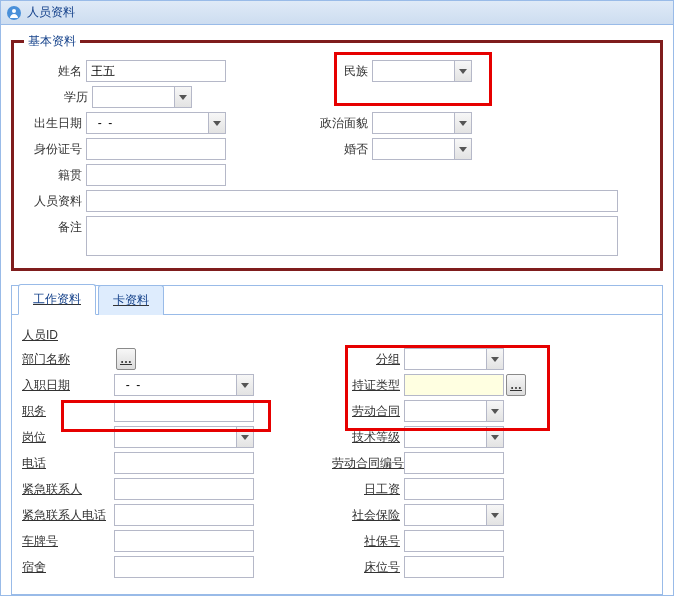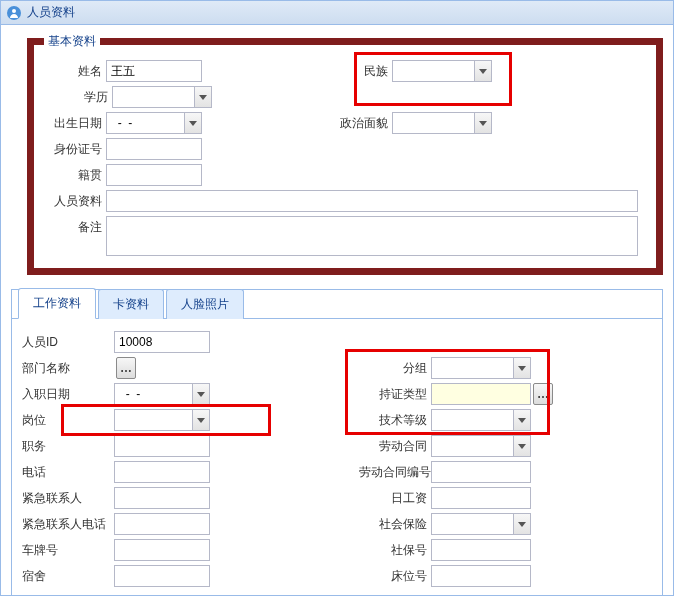--- a/index.html
+++ b/index.html
@@ -24,24 +24,23 @@
   }
   .titlebar .user-icon {
     width: 14px; height: 14px; border-radius: 50%;
     background: #4a90d9;
     display: inline-flex; align-items:center; justify-content:center;
     margin-right: 6px; color:#fff; font-size:10px; line-height:1;
   }
   .panel-body { padding: 8px 10px 0 10px; }
 
   fieldset.group {
-    border: 7px solid #7f1d1d;
+    border: 3px solid #7f1d1d;
     padding: 10px 10px 8px 10px;
     position: relative;
-    margin-left: 16px;
   }
   fieldset.group > legend {
     padding: 0 4px;
     color: #15428b;
     font-size: 12px;
     background: #fff;
   }
 
   .row { display: flex; margin-bottom: 4px; }
   .col { display: flex; align-items: center; }
@@ -58,21 +57,21 @@
 
   .ctrl { position: relative; display:flex; align-items:center; }
   .txt {
     height: 22px;
     border: 1px solid #b5b8c8;
     background: #fff;
     padding: 0 4px;
     font-size: 12px;
     font-family: inherit;
   }
-  .txt.w120 { width: 96px; }
+  .txt.w120 { width: 140px; }
   .txt.w100 { width: 100px; }
   .txt.readonly { background: #ffffe1; }
 
   .combo {
     position: relative;
     display: inline-block;
   }
   .combo .txt { padding-right: 18px; }
   .combo .trig {
     position: absolute;
@@ -107,21 +106,21 @@
     position: absolute;
     border: 3px solid #e60000;
     pointer-events: none;
     z-index: 10;
   }
 
   .longtxt { width: 532px; height:22px; border:1px solid #b5b8c8; padding:0 4px; font-size:12px; }
   .memo { width: 532px; height: 40px; border:1px solid #b5b8c8; padding:2px 4px; font-size:12px; resize:none; font-family:inherit; }
 
   
-  .tabs-wrap { margin-top: 14px; border:1px solid #99bbe8; border-top:none; position:relative; height: 310px; }
+  .tabs-wrap { margin-top: 14px; border:1px solid #99bbe8; border-top:none; position:relative; height: 310px; text-decoration: underline; }
   .tab-strip {
     display:flex;
     background:#fff;
     border-top:1px solid #99bbe8;
     border-bottom:1px solid #99bbe8;
     height: 30px;
     align-items: end;
     padding-left: 6px;
   }
   .tab {
@@ -139,21 +138,21 @@
   .tab.active {
     background: #fff;
     border-bottom: 1px solid #fff;
   }
   .tab-body { padding: 12px 10px; position: relative; }
 
   .row2 { display:flex; margin-bottom:4px; }
   .col2l { display:flex; align-items:center; width: 280px; }
   .col2r { display:flex; align-items:center; width: 300px; margin-left: 30px; }
   .lbl2 { width: 92px; text-align:left; padding-right:4px; white-space:nowrap; }
-  .lbl2r { width: 72px; text-align:right; padding-right:4px; white-space:nowrap;margin-left:27px; }
+  .lbl2r { width: 72px; text-align:right; padding-right:4px; white-space:nowrap; }
 
 </style>
 </head>
 <body>
 
 <div class="titlebar">
   <span class="user-icon">
     <svg width="10" height="10" viewBox="0 0 10 10">
         <circle cx="5" cy="3" r="2" fill="#fff"></circle>
         <path d="M1 10c0-2.2 1.8-4 4-4s4 1.8 4 4" fill="#fff"></path>
@@ -212,20 +211,27 @@
       </div>
     </div>
 
     <div class="row">
       <div class="col left">
         <span class="lbl">身份证号</span>
         <div class="ctrl">
             <input class="txt w120" style="">
           </div>
       </div>
+      <div class="col right">
+        <span class="lbl">婚否</span>
+        <div class="ctrl combo">
+          <input class="txt w100" style="">
+          <span class="trig"></span>
+        </div>
+      </div>
     </div>
 
     <div class="row">
       <div class="col left">
         <span class="lbl">籍贯</span>
         <div class="ctrl">
             <input class="txt w120" style="">
           </div>
       </div>
     </div>
@@ -242,33 +248,31 @@
         <span class="lbl" style="padding-top:3px;">备注</span>
         <textarea class="memo" style=""></textarea>
       </div>
     </div>
   </fieldset>
 
   <div class="tabs-wrap">
     <div class="tab-strip">
       <div class="tab active">工作资料</div>
       <div class="tab">卡资料</div>
-      <div class="tab">人脸照片</div>
     </div>
 
     <div class="tab-body" style="position:relative;">
 
       <div class="hl-red" style="left:49px; top:85px; width:210px; height:32px;"></div>
 
       <div class="hl-red" style="left:333px; top:30px; width:205px; height:86px;"></div>
 
       <div class="row2">
         <div class="col2l">
           <span class="lbl2">人员ID</span>
-          <input class="txt w120" value="10008" style="">
         </div>
       </div>
 
       <div class="row2">
         <div class="col2l">
           <span class="lbl2">部门名称</span>
           <span class="ellips-btn">…</span>
         </div>
         <div class="col2r">
           <span class="lbl2r">分组</span>
@@ -289,87 +293,87 @@
         </div>
         <div class="col2r">
           <span class="lbl2r">持证类型</span>
           <input class="txt w100 readonly" readonly="" style="">
           <span class="ellips-btn">…</span>
         </div>
       </div>
 
       <div class="row2">
         <div class="col2l">
+          <span class="lbl2">职务</span>
+          <input class="txt w120" style="">
+        </div>
+        <div class="col2r">
+          <span class="lbl2r">劳动合同</span>
+          <div class="ctrl combo">
+            <input class="txt w100" style="">
+            <span class="trig"></span>
+          </div>
+        </div>
+      </div>
+
+      <div class="row2">
+        <div class="col2l">
           <span class="lbl2">岗位</span>
           <div class="ctrl combo">
             <input class="txt w120" style="">
             <span class="trig"></span>
           </div>
         </div>
         <div class="col2r">
           <span class="lbl2r">技术等级</span>
           <div class="ctrl combo">
             <input class="txt w100" style="">
             <span class="trig"></span>
           </div>
         </div>
       </div>
 
       <div class="row2">
         <div class="col2l">
-          <span class="lbl2">职务</span>
-          <input class="txt w120" style="">
-        </div>
-        <div class="col2r">
-          <span class="lbl2r">劳动合同</span>
+          <span class="lbl2">电话</span>
+          <input class="txt w120" style="">
+        </div>
+        <div class="col2r">
+          <span class="lbl2r">劳动合同编号</span>
+          <input class="txt w100" style="">
+        </div>
+      </div>
+
+      <div class="row2">
+        <div class="col2l">
+          <span class="lbl2">紧急联系人</span>
+          <input class="txt w120" style="">
+        </div>
+        <div class="col2r">
+          <span class="lbl2r">日工资</span>
+          <input class="txt w100" style="">
+        </div>
+      </div>
+
+      <div class="row2">
+        <div class="col2l">
+          <span class="lbl2">紧急联系人电话</span>
+          <input class="txt w120" style="">
+        </div>
+        <div class="col2r">
+          <span class="lbl2r">社会保险</span>
           <div class="ctrl combo">
             <input class="txt w100" style="">
             <span class="trig"></span>
           </div>
         </div>
       </div>
 
       <div class="row2">
         <div class="col2l">
-          <span class="lbl2">电话</span>
-          <input class="txt w120" style="">
-        </div>
-        <div class="col2r">
-          <span class="lbl2r">劳动合同编号</span>
-          <input class="txt w100" style="">
-        </div>
-      </div>
-
-      <div class="row2">
-        <div class="col2l">
-          <span class="lbl2">紧急联系人</span>
-          <input class="txt w120" style="">
-        </div>
-        <div class="col2r">
-          <span class="lbl2r">日工资</span>
-          <input class="txt w100" style="">
-        </div>
-      </div>
-
-      <div class="row2">
-        <div class="col2l">
-          <span class="lbl2">紧急联系人电话</span>
-          <input class="txt w120" style="">
-        </div>
-        <div class="col2r">
-          <span class="lbl2r">社会保险</span>
-          <div class="ctrl combo">
-            <input class="txt w100" style="">
-            <span class="trig"></span>
-          </div>
-        </div>
-      </div>
-
-      <div class="row2">
-        <div class="col2l">
           <span class="lbl2">车牌号</span>
           <input class="txt w120" style="">
         </div>
         <div class="col2r">
           <span class="lbl2r">社保号</span>
           <input class="txt w100" style="">
         </div>
       </div>
 
       <div class="row2">

